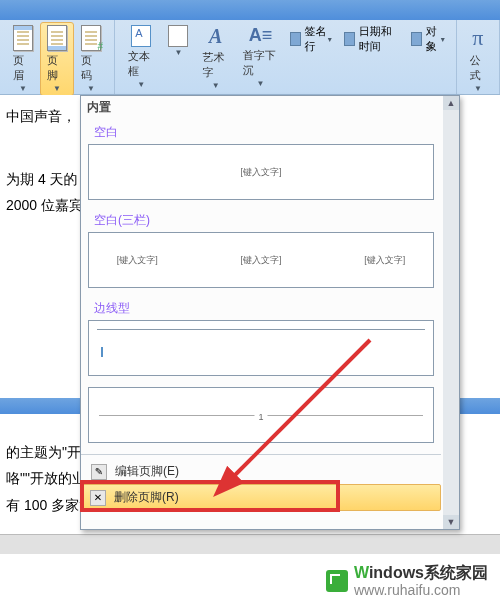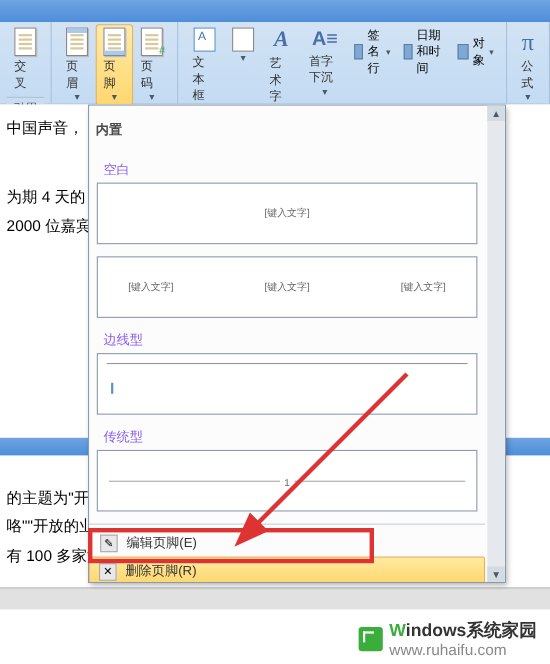--- a/index.html
+++ b/index.html
@@ -29,21 +29,21 @@
 .ico-pi { font-family: Georgia, serif; font-size: 22px; color:#4a6fa5; }
 .arrow-dn { font-size:8px; color:#4a5a6a; margin-top:1px; }
 .doc-area { position:absolute; top:95px; left:0; right:0; bottom:0; background:#fff; padding: 8px 0 0 6px; font-size: 14px; color:#000; line-height: 1.9; }
 .doc-area p { white-space: nowrap; }
 .blue-bar { position:absolute; left:0; right:0; top:398px; height:16px; background:linear-gradient(#6ea4e0,#4f8edb); }
 .gallery { position:absolute; top:95px; left:80px; width:380px; height:435px; background:#fcfcfc; border:1px solid #8a9bad; box-shadow: 2px 3px 5px rgba(0,0,0,0.3); overflow:hidden; }
 .gallery-scroll { position:absolute; top:0; right:0; width:16px; bottom:0; background:#e5e9ed; }
 .gallery-scroll .up, .gallery-scroll .dn { height:14px; background:#d4dce3; text-align:center; font-size:9px; line-height:14px; color:#556; }
 .gallery-scroll .dn { position:absolute; bottom:0; left:0; right:0; }
 .gallery-inner { padding: 0 18px 0 0; }
-.gal-cat { color:#4a4a4a; font-weight:bold; font-size:12px; padding: 14px 6px; }
+.gal-cat { color:#4a4a4a; font-weight:bold; font-size:12px; padding: 3px 6px; }
 .gal-sub { color:#8b5cf6; font-size:12px; padding: 2px 6px; }
 .gal-item { border:1px solid transparent; padding: 2px 6px 6px 6px; }
 .preview { background:#fff; border:1px solid #8a9bad; height:56px; margin-top:1px; position:relative; }
 .preview .ph { position:absolute; font-size:9px; color:#666; }
 .preview .ph.c { left:50%; top:50%; transform:translate(-50%,-50%); }
 .preview .ph.l { left:14%; top:50%; transform:translate(-50%,-50%); }
 .preview .ph.m { left:50%; top:50%; transform:translate(-50%,-50%); }
 .preview .ph.r { left:86%; top:50%; transform:translate(-50%,-50%); }
 .preview.border::before { content:''; position:absolute; left:8px; right:8px; top:8px; bottom:8px; border-top:1px solid #89a; }
 .preview.border .bl { position:absolute; left:12px; top:26px; width:2px; height:10px; background:#5691c8; }
@@ -61,29 +61,20 @@
 .watermark .wlogo::before { content:''; position:absolute; left:4px; top:4px; width:8px; height:8px; border:2px solid #fff; border-right:none; border-bottom:none; }
 .watermark .sub { font-size:14px; font-weight:normal; color:#888; display:block; margin-top:-2px; }
 .bottom-gray { position:absolute; left:0; right:0; bottom:50px; height:20px; background:#e1e1e1; border-top:1px solid #bbb;}
 </style>
 </head>
 <body>
 
 <div class="ribbon-left-blue"></div>
 
 <div class="ribbon">
-  <div class="group">
-    <div class="group-buttons">
-      <div class="btn">
-        <span class="ico-page"></span>
-        <span class="btn-label">交叉</span>
-      </div>
-    </div>
-    <div class="group-label">引用</div>
-  </div>
 
   <div class="group">
     <div class="group-buttons">
       <div class="btn">
         <span class="ico-page ico-header"></span>
         <span class="btn-label">页眉</span>
         <span class="arrow-dn">▼</span>
       </div>
       <div class="btn active">
         <span class="ico-page ico-footer"></span>
@@ -171,36 +162,36 @@
     <div class="gal-cat">内置</div>
 
     <div class="gal-item">
       <div class="gal-sub">空白</div>
       <div class="preview">
         <span class="ph c">[键入文字]</span>
       </div>
     </div>
 
     <div class="gal-item">
+      <div class="gal-sub">空白(三栏)</div>
       <div class="preview three">
         <span class="ph l">[键入文字]</span>
         <span class="ph m">[键入文字]</span>
         <span class="ph r">[键入文字]</span>
       </div>
     </div>
 
     <div class="gal-item">
       <div class="gal-sub">边线型</div>
       <div class="preview border">
         <span class="bl"></span>
       </div>
     </div>
 
     <div class="gal-item">
-      <div class="gal-sub">传统型</div>
       <div class="preview trad">
         <span class="pg">1</span>
       </div>
     </div>
 
     <div class="gal-sep"></div>
 
     <div class="menu-row">
       <span class="mi">✎</span>
       <span class="txt">编辑页脚(E)</span>

